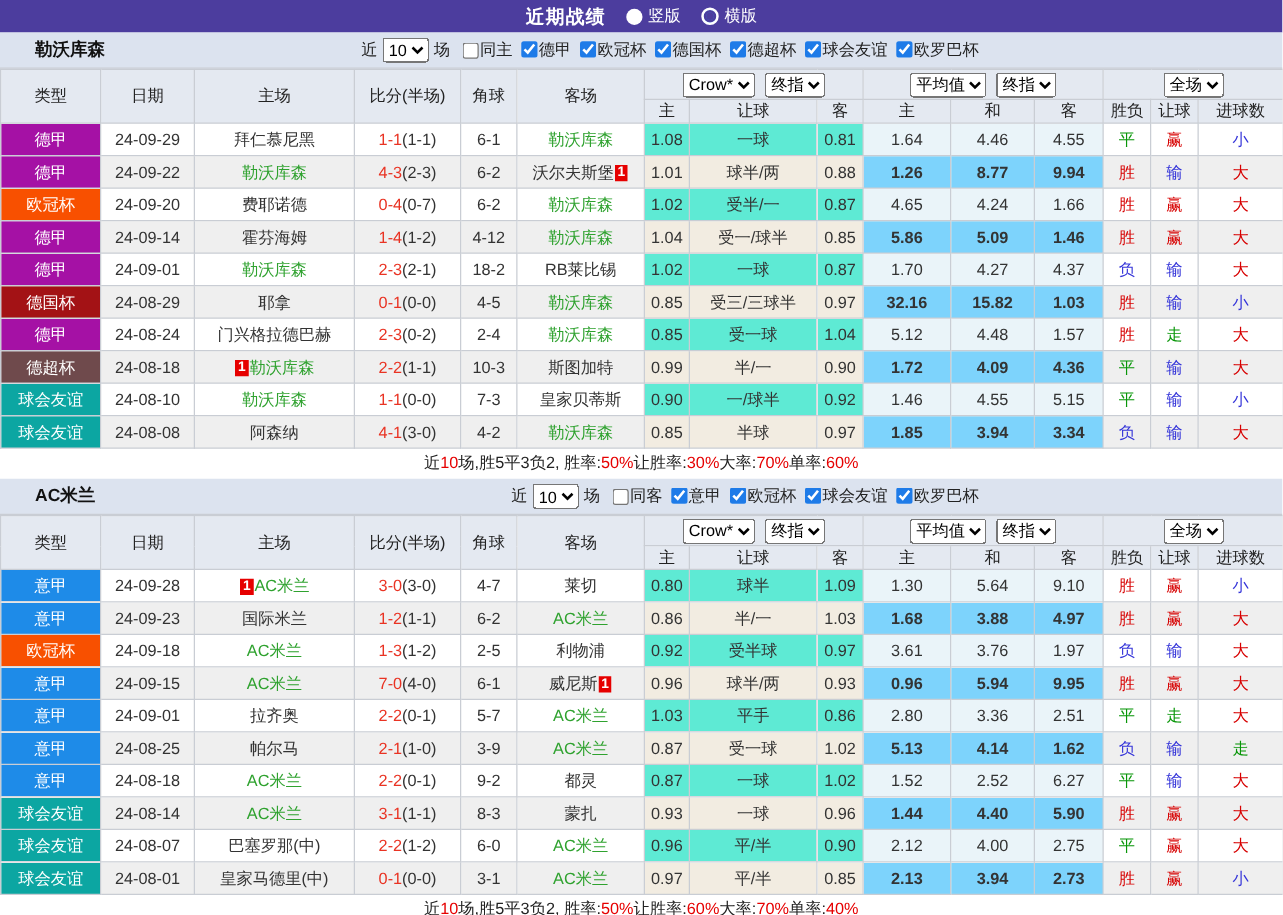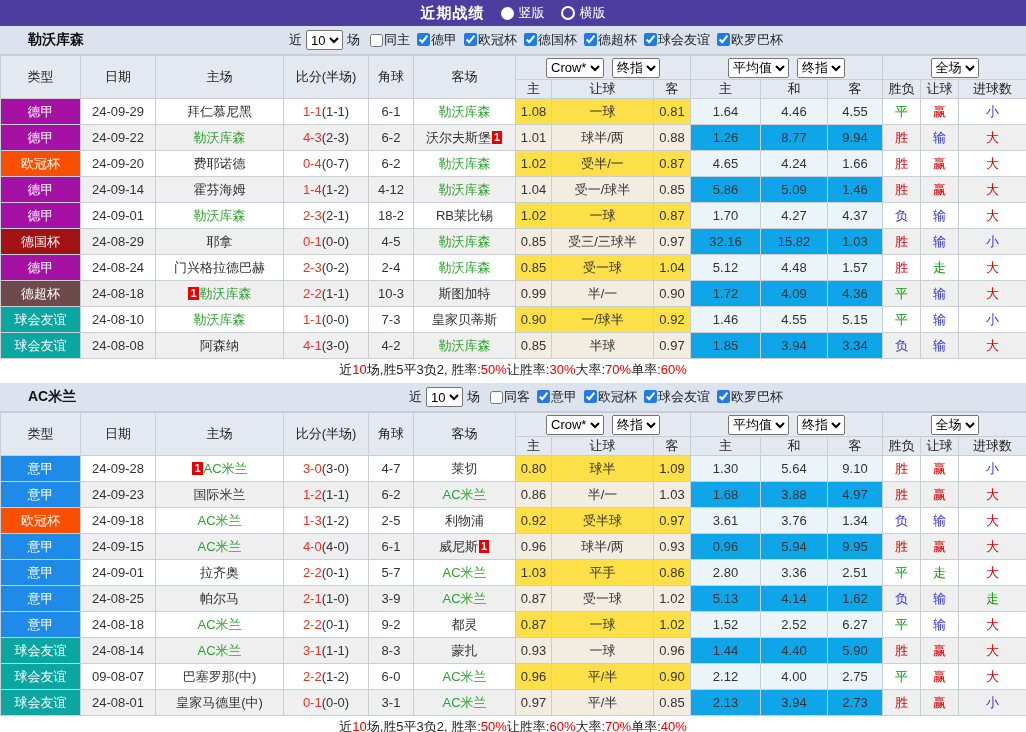--- a/index.html
+++ b/index.html
@@ -44,24 +44,24 @@
     border:1px solid #C9CDD4; text-align:center; padding:0;
     overflow:hidden; white-space:nowrap;
   }
   thead th { background:#E4E9F1; font-weight:normal; color:#222; font-size:13px; }
   tr.hr1 th { height:24px; }
   tr.hr2 th { height:19px; }
   .selcell select { height:20px; font-size:13px; margin:0 4px; }
   tbody td { height:26px; font-size:13px; background:#fff; }
   tr.even td { background:#EFEFEF; }
   td.type { color:#fff; }
-  td.crow { background:#fde047; }
+  td.crow { background:#5eead4; }
   tr.even td.crow { background:#F2ECE1; }
   td.avg { background:#EAF4F9; }
-  tr.even td.avg { background:#0ea5e9; }
+  tr.even td.avg { background:#7dd3fc;font-weight:bold; }
   .ft { color:#E93323; }
   .ht { color:#333; }
   .green-team { color:#2FA22F; }
   .badge {
     display:inline-block; background:#E60000; color:#fff; font-size:11px;
     line-height:13px; padding:0 2px; font-weight:bold; vertical-align:1px; margin:0 1px;
   }
   .t-r { color:#D70000; }
   .t-g { color:#089608; }
   .t-b { color:#3434D9; }
@@ -467,30 +467,30 @@
           <td>24-09-18</td>
           <td><span class="green-team">AC米兰</span></td>
           <td><span class="ft">1-3</span><span class="ht">(1-2)</span></td>
           <td>2-5</td>
           <td><span>利物浦</span></td>
           <td class="crow">0.92</td>
           <td class="crow">受半球</td>
           <td class="crow">0.97</td>
           <td class="avg">3.61</td>
           <td class="avg">3.76</td>
-          <td class="avg">1.34</td>
+          <td class="avg">1.97</td>
           <td><span class="t-b">负</span></td>
           <td><span class="t-b">输</span></td>
           <td><span class="t-r">大</span></td>
         </tr>
         <tr class="even">
           <td class="type" style="background: rgb(30, 139, 232);">意甲</td>
           <td>24-09-15</td>
           <td><span class="green-team">AC米兰</span></td>
-          <td><span class="ft">4-0</span><span class="ht">(4-0)</span></td>
+          <td><span class="ft">7-0</span><span class="ht">(4-0)</span></td>
           <td>6-1</td>
           <td><span>威尼斯</span><span class="badge">1</span></td>
           <td class="crow">0.96</td>
           <td class="crow">球半/两</td>
           <td class="crow">0.93</td>
           <td class="avg">0.96</td>
           <td class="avg">5.94</td>
           <td class="avg">9.95</td>
           <td><span class="t-r">胜</span></td>
           <td><span class="t-r">赢</span></td>
@@ -559,21 +559,21 @@
           <td class="crow">0.96</td>
           <td class="avg">1.44</td>
           <td class="avg">4.40</td>
           <td class="avg">5.90</td>
           <td><span class="t-r">胜</span></td>
           <td><span class="t-r">赢</span></td>
           <td><span class="t-r">大</span></td>
         </tr>
         <tr>
           <td class="type" style="background: rgb(12, 166, 162);">球会友谊</td>
-          <td>09-08-07</td>
+          <td>24-08-07</td>
           <td><span>巴塞罗那(中)</span></td>
           <td><span class="ft">2-2</span><span class="ht">(1-2)</span></td>
           <td>6-0</td>
           <td><span class="green-team">AC米兰</span></td>
           <td class="crow">0.96</td>
           <td class="crow">平/半</td>
           <td class="crow">0.90</td>
           <td class="avg">2.12</td>
           <td class="avg">4.00</td>
           <td class="avg">2.75</td>

